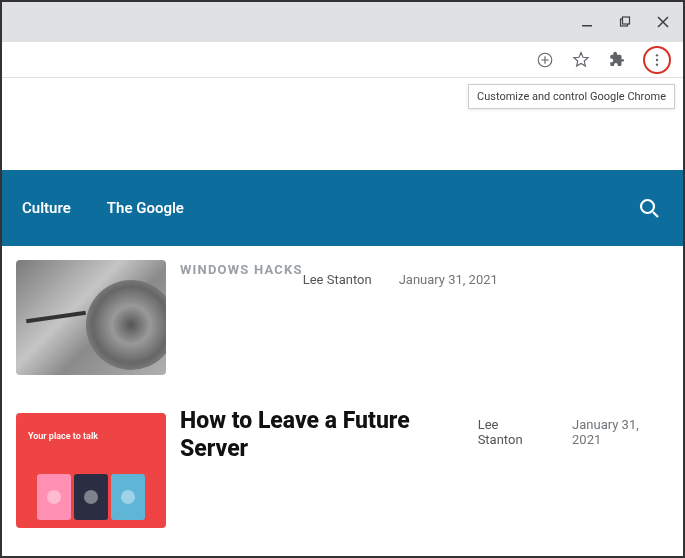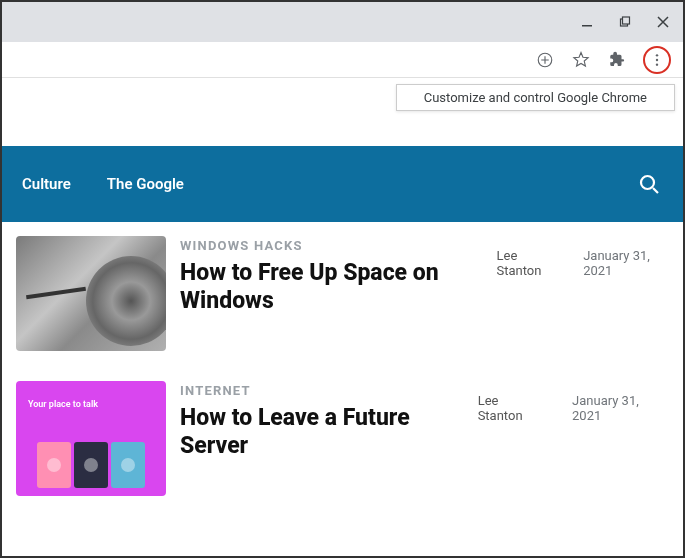--- a/index.html
+++ b/index.html
@@ -66,38 +66,38 @@
       display: flex;
       align-items: center;
       justify-content: center;
     }
     .tooltip {
       position: absolute;
       right: 8px;
       top: 82px;
       background: #fff;
       border: 1px solid #ccc;
-      padding: 5px 27px;
-      font-size: 13px;
+      padding: 5px 8px;
+      font-size: 11px;
       color: #3c4043;
       box-shadow: 0 1px 3px rgba(0,0,0,0.1);
     }
     .content-area {
       background: #fff;
       height: calc(100% - 76px);
       overflow: hidden;
     }
     .nav-bar {
       background: #0d6e9e;
       height: 76px;
       display: flex;
       align-items: center;
       padding: 0 20px;
       justify-content: space-between;
-      margin-top: 68px;
+      margin-top: 92px;
     }
     .nav-links {
       display: flex;
       gap: 36px;
     }
     .nav-link {
       color: #fff;
       font-size: 15px;
       font-weight: 600;
       cursor: pointer;
@@ -144,23 +144,24 @@
       content: "";
       position: absolute;
       width: 60px;
       height: 4px;
       background: #333;
       left: 10px;
       top: 55px;
       transform: rotate(-8deg);
     }
     .thumb-discord {
-      background: #d946ef;
+      background: #ef4444;
       position: relative;
       overflow: hidden;
+      margin-top: 8px;
     }
     .thumb-discord-text {
       position: absolute;
       top: 18px;
       left: 12px;
       color: #fff;
       font-size: 9px;
       font-weight: 600;
     }
     .thumb-discord-windows {
@@ -286,41 +287,39 @@
       </div>
     </div>
 
     <div class="article-list">
 
       <div class="article">
         <div class="thumb thumb-hdd"></div>
         <div class="article-body">
           <div>
             <div class="category">WINDOWS HACKS</div>
-            <div class="article-title">How to Free Up Space on Windows</div>
           </div>
           <div class="meta">
             <span class="author">Lee Stanton</span>
             <span>January 31, 2021</span>
           </div>
         </div>
       </div>
 
       <div class="article">
         <div class="thumb thumb-discord">
           <span class="thumb-discord-text">Your place to talk</span>
           <div class="thumb-discord-windows">
             <div class="dw dw1"></div>
               <div class="dw dw2"></div>
               <div class="dw dw3"></div>
           </div>
         </div>
         <div class="article-body">
           <div>
-            <div class="category">INTERNET</div>
             <div class="article-title">How to Leave a Future Server</div>
           </div>
           <div class="meta">
             <span class="author">Lee Stanton</span>
             <span>January 31, 2021</span>
           </div>
         </div>
       </div>
 
     </div>

